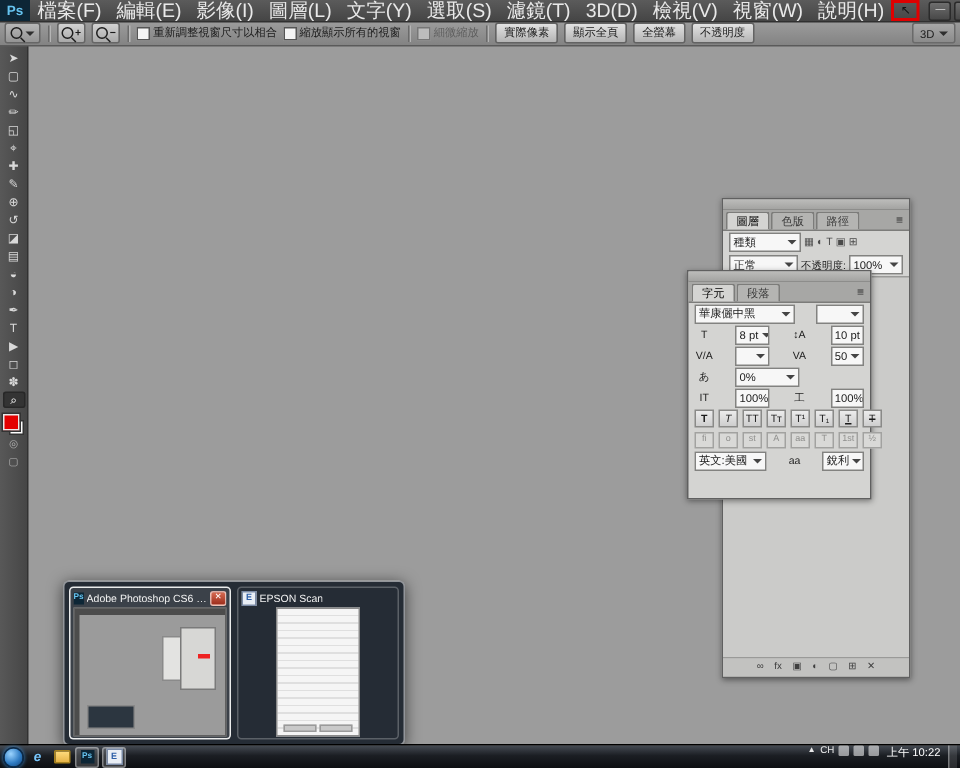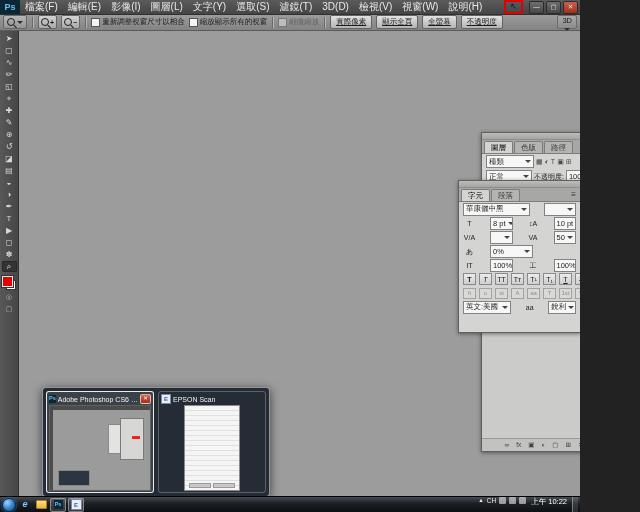--- a/index.html
+++ b/index.html
@@ -1,25 +1,25 @@
 <!DOCTYPE html>
 <html><head>
 <meta charset="utf-8">
 <style>
   html,body{margin:0;padding:0;background:#222;}
-  #screen{position:relative;width:580px;height:512px;overflow:hidden;
+  #screen{position:relative;width:640px;height:512px;overflow:hidden;
     font-family:"Liberation Sans","DejaVu Sans",sans-serif;background:#9c9c9c;color:#1b1b1b;}
 
   
   .menubar{position:absolute;left:0;top:0;right:0;height:14px;
     background:linear-gradient(#5b5b5b,#454545);border-bottom:1px solid #303030;
     display:flex;align-items:center;z-index:30;}
   .logo{width:20px;height:14px;background:#0d2636;color:#66c3ef;font-weight:bold;
     font-size:9px;display:flex;align-items:center;justify-content:center;flex:none;}
-  .menu-item{font-size:10px;color:#e9e9e9;padding:0 5px;line-height:14px;white-space:nowrap;}
+  .menu-item{font-size:13px;color:#e9e9e9;padding:0 5px;line-height:14px;white-space:nowrap;}
   .titlebar-right{margin-left:auto;display:flex;align-items:center;gap:2px;padding-right:2px;}
   .highlight-box{border:2px solid #e00000;width:15px;height:10px;display:flex;align-items:center;
     justify-content:center;color:#111;font-size:8px;margin-right:4px;line-height:1;}
   .win-btn{width:13px;height:11px;font-size:6.5px;color:#e6e6e6;
     background:linear-gradient(#6e6e6e,#484848);border:1px solid #2b2b2b;border-radius:2px;
     display:flex;align-items:center;justify-content:center;line-height:1;}
   .win-btn.close{background:linear-gradient(#cd5f4a,#9d3020);}
 
   
   .optionsbar{position:absolute;left:0;top:14px;right:0;height:16px;
@@ -32,23 +32,23 @@
     transform:rotate(45deg);right:-3px;bottom:-2px;}
   .zoombtn{display:flex;align-items:center;gap:1px;height:12px;padding:0 2px;
     background:linear-gradient(#d2d2d2,#a9a9a9);border:1px solid #666;border-radius:2px;}
   .zoombtn .sign{font-size:7px;font-weight:bold;line-height:1;}
   .vsep{width:1px;height:11px;background:#6a6a6a;box-shadow:1px 0 0 #b5b5b5;margin:0 1px;flex:none;}
   .cbwrap{display:flex;align-items:center;gap:2px;white-space:nowrap;}
   .cb{width:7px;height:7px;background:#f3f3f3;border:1px solid #555;flex:none;}
   .cbwrap.disabled{color:#5e5e5e;}
   .cbwrap.disabled .cb{background:#bdbdbd;border-color:#777;}
   .opt-btn{height:12px;padding:0 5px;display:flex;align-items:center;white-space:nowrap;
-    background:linear-gradient(#e2e2e2,#b4b4b4);border:1px solid #636363;border-radius:2px;text-decoration:underline;}
+    background:linear-gradient(#e2e2e2,#b4b4b4);border:1px solid #636363;border-radius:2px;}
   .workspace{margin-left:auto;display:flex;align-items:center;gap:3px;padding:0 4px;height:12px;
-    background:linear-gradient(#a8a8a8,#8b8b8b);border:1px solid #6a6a6a;border-radius:2px;flex-direction:column;}
+    background:linear-gradient(#a8a8a8,#8b8b8b);border:1px solid #6a6a6a;border-radius:2px;}
   .caret{width:0;height:0;border-left:3px solid transparent;border-right:3px solid transparent;
     border-top:3px solid #2e2e2e;flex:none;}
 
   
   .toolbar{position:absolute;left:0;top:30px;width:18px;bottom:15px;
     background:linear-gradient(90deg,#585858,#464646);border-right:1px solid #323232;
     display:flex;flex-direction:column;align-items:center;padding-top:3px;gap:1px;z-index:20;}
   .tool{width:15px;height:11px;display:flex;align-items:center;justify-content:center;
     font-size:8px;line-height:1;color:#d9d9d9;border-radius:2px;flex:none;}
   .tool.active{background:#343434;box-shadow:inset 0 0 0 1px #282828;color:#fff;}

